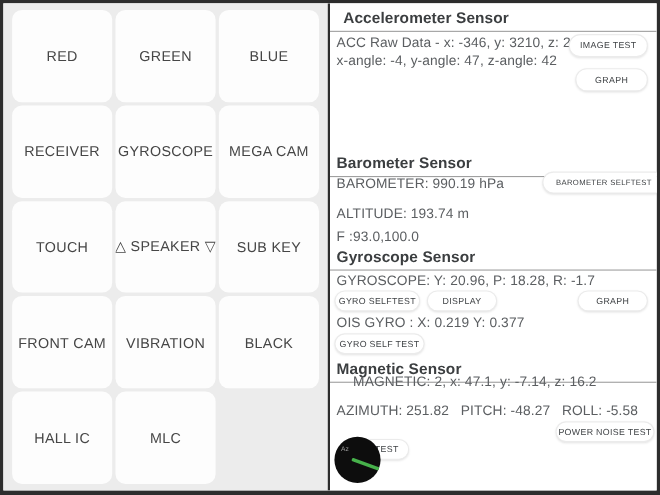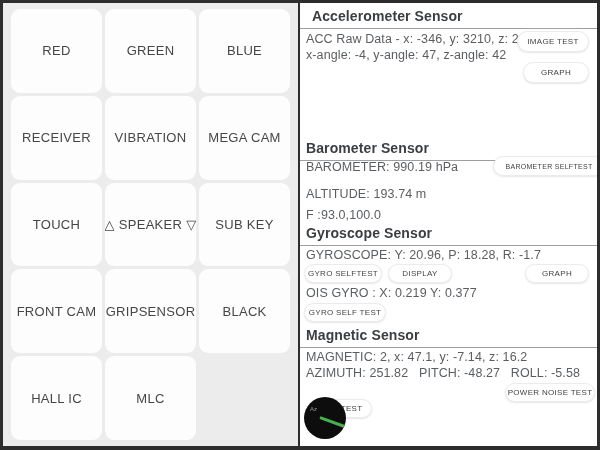--- a/index.html
+++ b/index.html
@@ -111,27 +111,27 @@
 </head>
 <body>
 
 <div class="frame">
 
   <div class="left-panel">
     <div class="grid-card">RED</div>
     <div class="grid-card">GREEN</div>
     <div class="grid-card">BLUE</div>
     <div class="grid-card">RECEIVER</div>
-    <div class="grid-card">VIBRATION</div>
+    <div class="grid-card">GYROSCOPE</div>
     <div class="grid-card">MEGA CAM</div>
     <div class="grid-card">TOUCH</div>
     <div class="grid-card">△ SPEAKER ▽</div>
     <div class="grid-card">SUB KEY</div>
     <div class="grid-card">FRONT CAM</div>
-    <div class="grid-card">GRIPSENSOR</div>
+    <div class="grid-card">VIBRATION</div>
     <div class="grid-card">BLACK</div>
     <div class="grid-card">HALL IC</div>
     <div class="grid-card">MLC</div>
   </div>
 
   <div class="right-panel">
 
     <div class="section-header" style="top:5px;padding-left:12px;">Accelerometer Sensor</div>
     <div class="body-line" style="top:29px;">ACC Raw Data - x: -346, y: 3210, z: 2884</div>
     <div class="body-line" style="top:45px;">x-angle: -4, y-angle: 47, z-angle: 42</div>
@@ -146,21 +146,21 @@
 
     <div class="section-header" style="top:222px;">Gyroscope Sensor</div>
     <div class="body-line" style="top:245px;">GYROSCOPE: Y: 20.96, P: 18.28, R: -1.7</div>
     <div class="pill-btn" style="top:261px; left:4px; width:78px; height:19px;">GYRO SELFTEST</div>
     <div class="pill-btn" style="top:261px; left:88px; width:64px; height:19px;">DISPLAY</div>
     <div class="pill-btn" style="top:261px; right:8px; width:64px; height:19px;">GRAPH</div>
     <div class="body-line" style="top:283px;">OIS GYRO : X: 0.219 Y: 0.377</div>
     <div class="pill-btn" style="top:300px; left:4px; width:82px; height:19px;">GYRO SELF TEST</div>
 
     <div class="section-header" style="top:324px;">Magnetic Sensor</div>
-    <div class="body-line" style="top:347px;">MAGNETIC: 2, x: 47.1, y: -7.14, z: 16.2</div>
+    <div class="body-line" style="top:337px;margin-left:15px;">MAGNETIC: 2, x: 47.1, y: -7.14, z: 16.2</div>
     <div class="body-line" style="top:363px;">AZIMUTH: 251.82   PITCH: -48.27   ROLL: -5.58</div>
     <div class="pill-btn" style="top:396px; left:10px; width:62px; height:19px;">SELFTEST</div>
     <div class="pill-btn" style="top:380px; right:2px; width:90px; height:19px;">POWER NOISE TEST</div>
 
     <div class="compass">
       <span class="compass-az">Az</span>
       <div class="compass-needle"></div>
     </div>
 
   </div>

